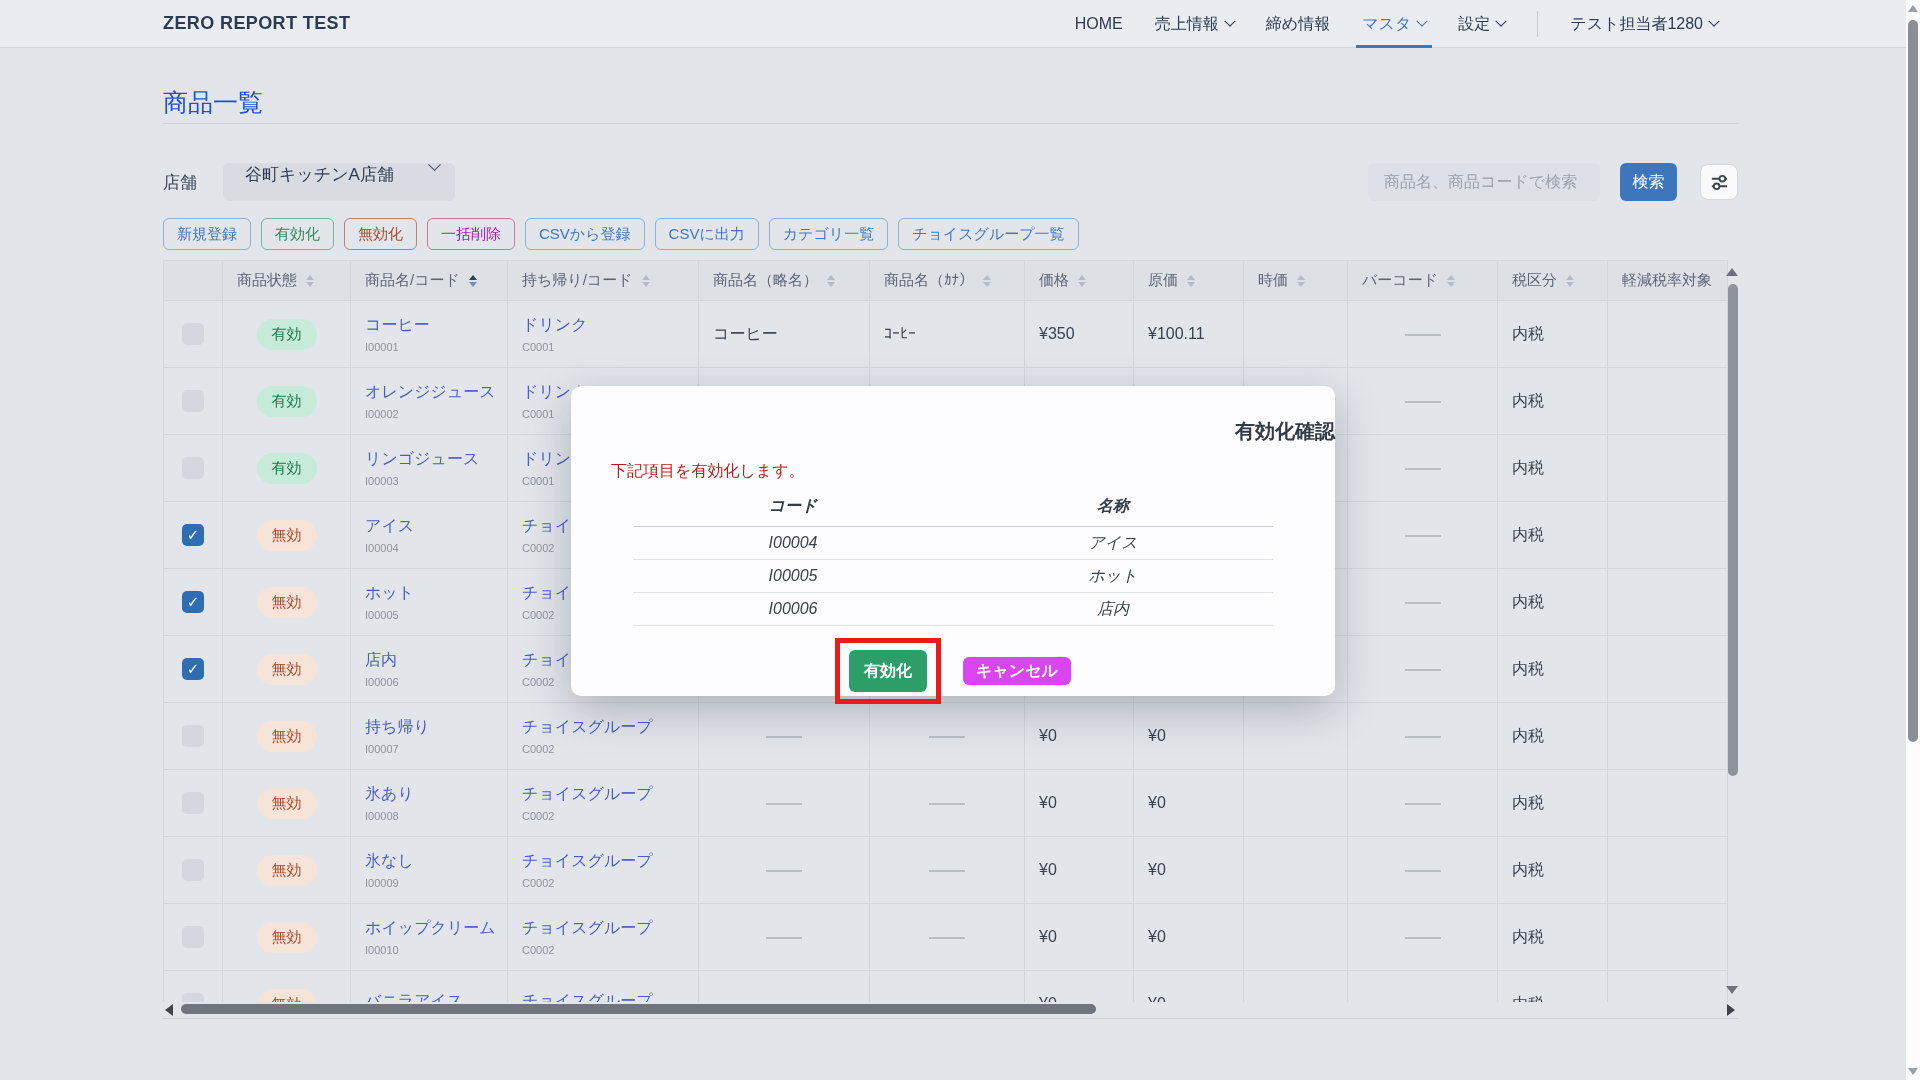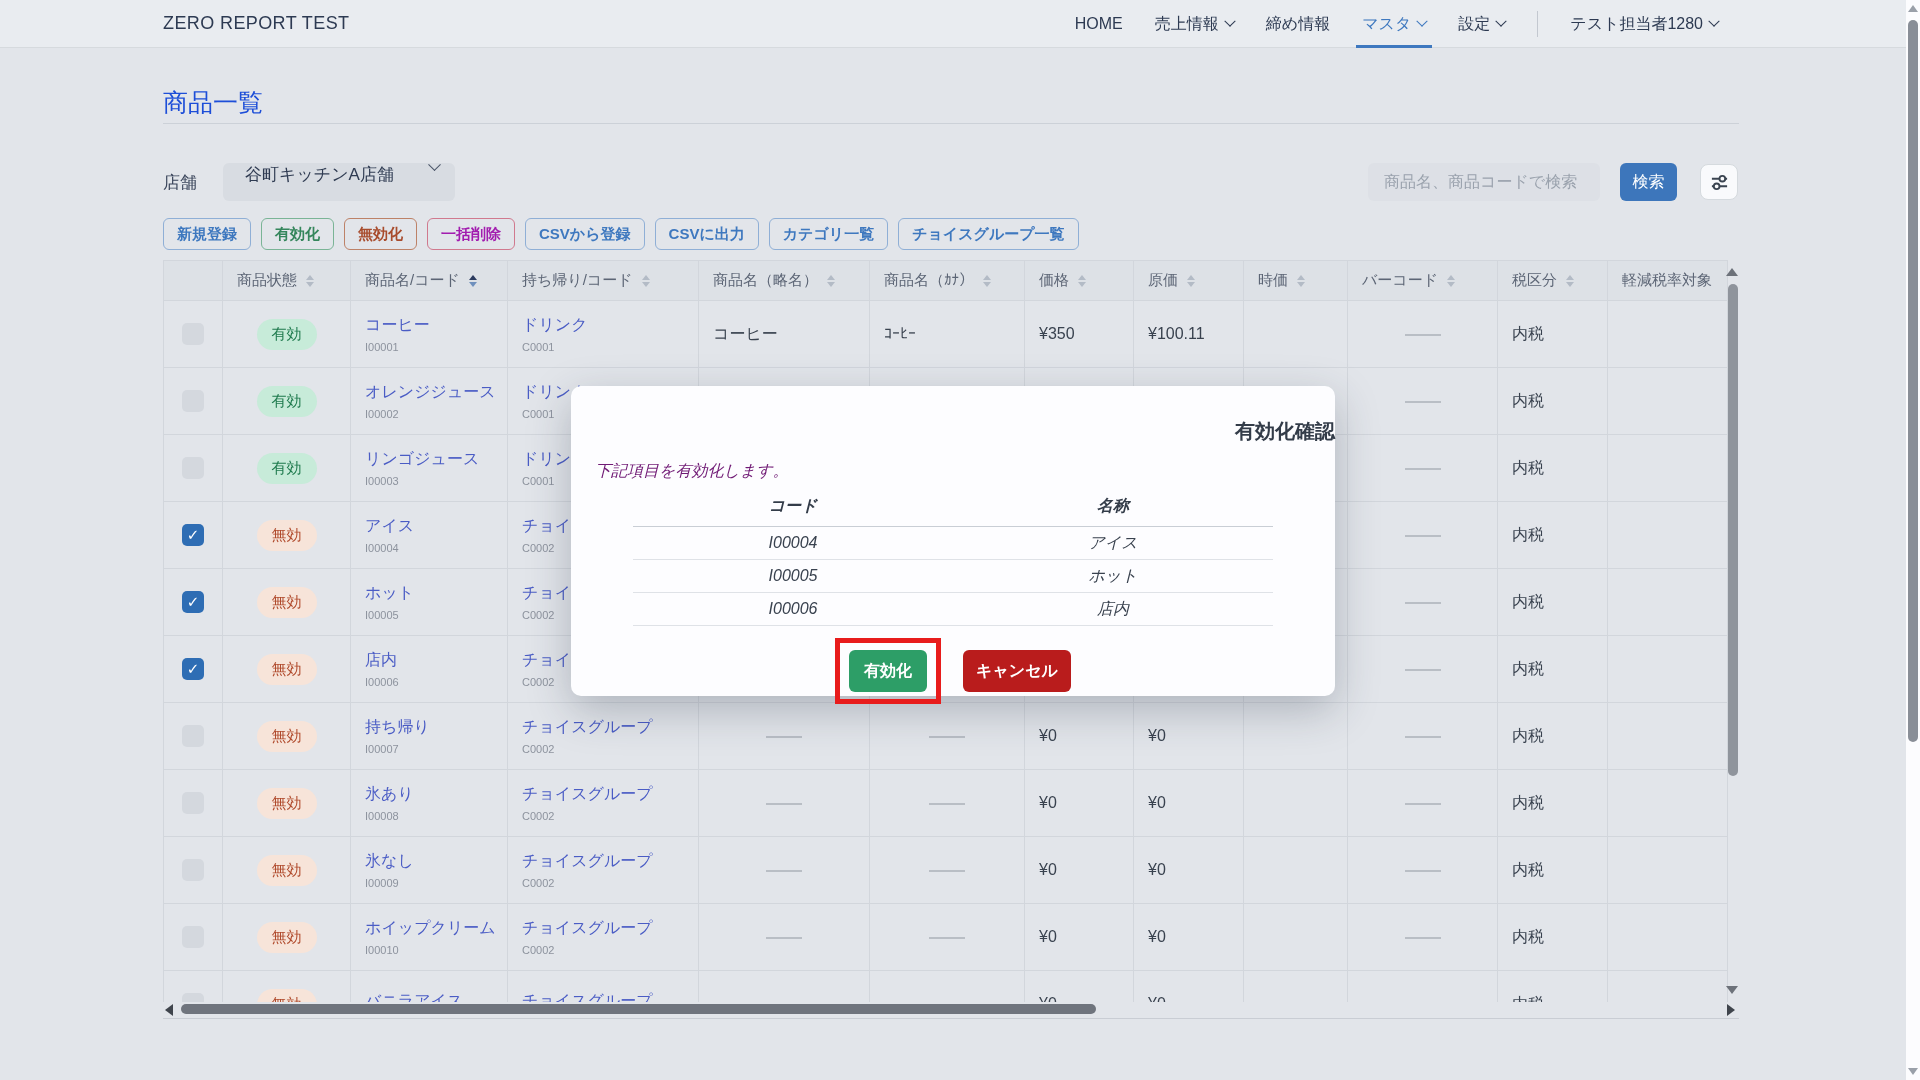--- a/index.html
+++ b/index.html
@@ -2,21 +2,21 @@
 <html><head>
 <meta charset="utf-8">
 <style>
   * { margin:0; padding:0; box-sizing:border-box; }
   html,body { width:1920px; height:1080px; overflow:hidden; }
   body { font-family:"Liberation Sans","DejaVu Sans",sans-serif; background:#e2e5ea; position:relative; }
   .screen { position:absolute; inset:0; }
 
   
   .topbar { position:absolute; top:0; left:0; width:1906px; height:48px; background:#e9ecf0; border-bottom:1px solid #d6dade; z-index:3; }
-  .brand { position:absolute; left:163px; top:13px; font-size:18px; font-weight:400; letter-spacing:.4px; color:#2d3a52; }
+  .brand { position:absolute; left:163px; top:13px; font-size:18px; font-weight:700; letter-spacing:.4px; color:#2d3a52; }
   .main-nav { position:absolute; right:188px; top:0; height:48px; display:flex; align-items:center; gap:32px; }
   .nav-item { position:relative; height:48px; display:flex; align-items:center; gap:7px; font-size:16px; color:#2d3a52; cursor:pointer; }
   .nav-item.active { color:#3e78bf; }
   .nav-item.active::after { content:""; position:absolute; left:-6px; right:-6px; bottom:0; height:3px; background:#3e78bf; }
   .chev { width:8px; height:8px; border-right:1.6px solid currentColor; border-bottom:1.6px solid currentColor; transform:rotate(45deg) translate(-2px,-2px); }
   .nav-sep { width:1px; height:26px; background:#c3c8d0; }
 
   
   .page-title { position:absolute; left:163px; top:86px; font-size:25px; font-weight:500; color:#1d4ed8; }
   .title-divider { position:absolute; left:163px; top:123px; width:1576px; height:1px; background:#ccd1d8; }
@@ -25,21 +25,21 @@
   .store-label { position:absolute; left:163px; top:163px; height:38px; display:flex; align-items:center; font-size:17px; color:#39445a; }
   .store-select { position:absolute; left:223px; top:163px; width:232px; height:38px; background:#d8dce2; border-radius:6px; display:flex; align-items:flex-start; justify-content:space-between; padding:0 16px 0 22px; font-size:17px; color:#2f3b52; cursor:pointer; }
   .store-select .chev { color:#4a5568; width:9px; height:9px; }
   .search-input { position:absolute; left:1368px; top:163px; width:232px; height:38px; background:#dde0e6; border:none; border-radius:6px; padding:0 16px; font-size:16px; color:#39445a; font-family:inherit; }
   .search-input::placeholder { color:#9aa2ad; }
   .search-btn { position:absolute; left:1620px; top:163px; width:57px; height:38px; background:#3d76bb; color:#fff; border:none; border-radius:6px; font-size:16px; font-family:inherit; cursor:pointer; }
   .filter-btn { position:absolute; left:1700px; top:164px; width:38px; height:36px; background:#f9fafc; border:1px solid #d5dade; border-radius:8px; display:flex; align-items:center; justify-content:center; cursor:pointer; }
 
   
   .toolbar { position:absolute; left:163px; top:218px; display:flex; gap:10px; }
-  .tb-btn { height:32px; padding:0 13px; border-radius:6px; background:transparent; font-size:15px; font-family:inherit; cursor:pointer; display:flex; align-items:center;font-weight:bold; }
+  .tb-btn { height:32px; padding:0 13px; border-radius:6px; background:transparent; font-size:15px; font-family:inherit; cursor:pointer; display:flex; align-items:center; }
   .tb-btn.blue  { color:#3e78bf; border:1px solid #8fafd6; }
   .tb-btn.green { color:#35865c; border:1px solid #7ab496; }
   .tb-btn.brown { color:#a84c2d; border:1px solid #bd8268; }
   .tb-btn.red   { color:#a21caf; border:1px solid #d0798e; }
 
   
   .table-wrap { position:absolute; left:163px; top:260px; width:1576px; height:742px; overflow:hidden; }
   table.grid { border-collapse:collapse; table-layout:fixed; width:1564px; background:#e2e5ea; }
   .grid th, .grid td { border:1px solid #d2d6dc; overflow:hidden; }
   .grid th { height:40px; background:#dde1e6; font-size:15px; font-weight:500; color:#5c6575; text-align:left; padding-left:14px; white-space:nowrap; }
@@ -77,29 +77,29 @@
   
   .page-scrollbar { position:absolute; right:0; top:0; width:14px; height:1080px; background:#fcfcfe; z-index:20; }
   .ps-arrow { position:absolute; left:2px; width:0; height:0; border-left:5px solid transparent; border-right:5px solid transparent; }
   .ps-arrow.up { top:5px; border-bottom:7px solid #9aa0a9; }
   .ps-arrow.down { bottom:5px; border-top:7px solid #9aa0a9; }
   .ps-thumb { position:absolute; left:2px; top:20px; width:10px; height:722px; border-radius:5px; background:#898e97; }
 
   
   .modal { position:absolute; left:571px; top:386px; width:764px; height:310px; background:#fdfdff; border-radius:10px; box-shadow:0 14px 44px rgba(40,50,70,.28); z-index:10; }
   .modal-title { text-align:right; padding-top:32px; font-size:20px; font-weight:700; color:#333c49; }
-  .modal-msg { margin:16px 0 0 24px; font-size:16px; color:#701a75;font-style:italic; }
+  .modal-msg { margin:16px 0 0 40px; font-size:16px; color:#b91c1c; }
   .modal-table { width:640px; margin:14px auto 0; border-collapse:collapse;font-style:italic; }
   .modal-table th { font-size:16px; font-weight:700; color:#333c49; text-align:center; padding-bottom:9px; border-bottom:1px solid #c9ced5; width:50%; }
   .modal-table td { text-align:center; font-size:16px; color:#39424f; height:33px; border-bottom:1px solid #dfe2e7; }
   .modal-actions { display:flex; justify-content:center; align-items:center; gap:22px; margin-top:12px; }
   .red-highlight { border:5px solid #e81c1c; padding:7px 9px; }
   .m-btn { border:none; border-radius:6px; color:#fff; font-size:16px; font-weight:700; font-family:inherit; cursor:pointer; }
   .confirm-btn { width:78px; height:42px; background:#2d9e67; }
-  .cancel-btn { width:108px; height:42px; background:#b91c1c; }
+  .cancel-btn { width:108px; height:28px; background:#d946ef; }
 </style>
 </head>
 <body>
 
 <div class="screen">
 
   <header class="topbar">
     <div class="brand">ZERO REPORT TEST</div>
     <nav class="main-nav">
 

